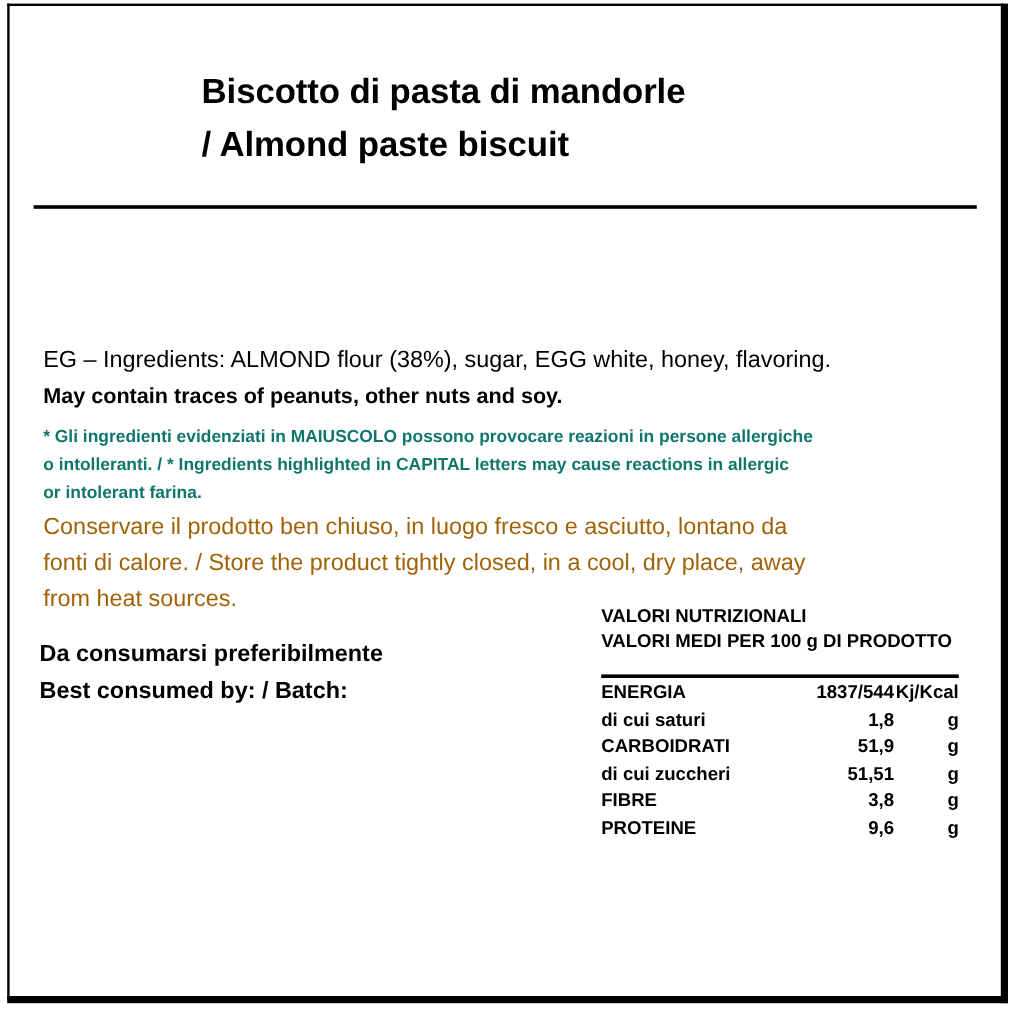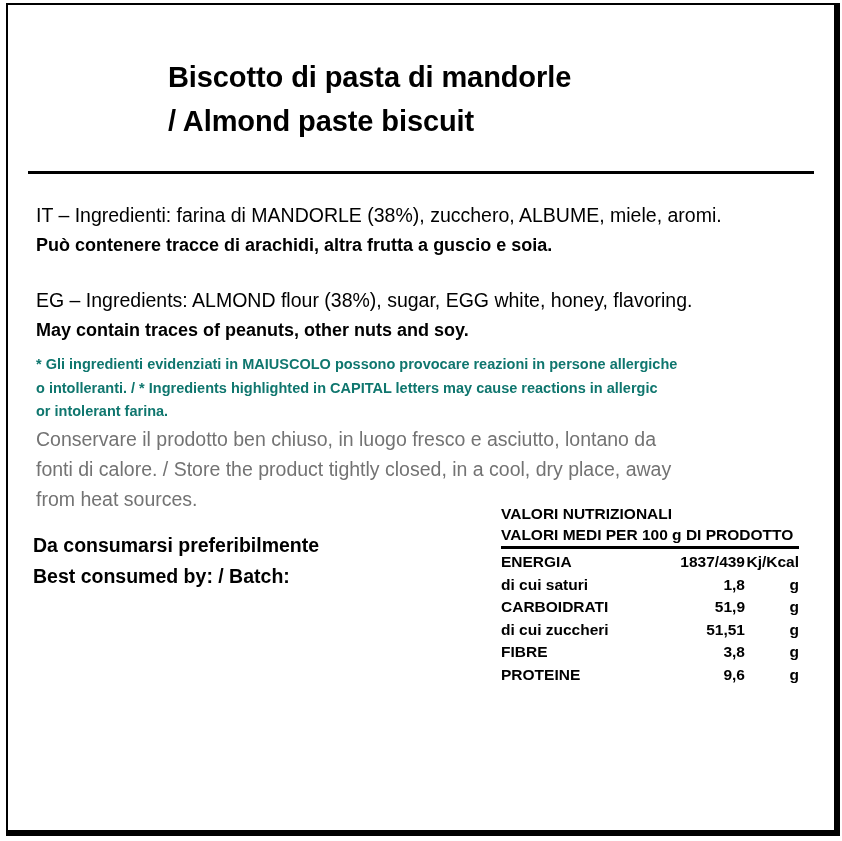--- a/index.html
+++ b/index.html
@@ -114,21 +114,21 @@
   }
 
   
   .storage {
     position: absolute;
     left: 36px;
     top: 424px;
     font-size: 19.5px;
     font-weight: normal;
     line-height: 30px;
-    color: #737373;
+    color: #a16207;
     white-space: nowrap;
   }
 
   
   .bestbefore {
     position: absolute;
     left: 33px;
     top: 530px;
     font-size: 19.5px;
     font-weight: bold;
@@ -146,21 +146,21 @@
     color: #000000;
   }
   .nut-title {
     font-size: 15.5px;
     font-weight: bold;
     line-height: 21px;
     white-space: nowrap;
   }
   .nut-subtitle-wrap {
     border-bottom: 3px solid #000000;
-    padding-bottom: 1px;
+    padding-bottom: 17px;
   }
   .nut-subtitle {
     font-size: 15.5px;
     font-weight: bold;
     line-height: 21px;
     white-space: nowrap;
   }
   table.nut-table {
     border-collapse: collapse;
     width: 100%;
@@ -188,24 +188,20 @@
   <div class="border-right"></div>
   <div class="border-bottom"></div>
 
   <div class="title-block">
     <div>Biscotto di pasta di mandorle</div>
     <div>/ Almond paste biscuit</div>
   </div>
 
   <div class="title-rule"></div>
 
-  <div class="ing-block" id="it-block">
-    <div class="ing-main">IT – Ingredienti: farina di MANDORLE (38%), zucchero, ALBUME, miele, aromi.</div>
-    <div class="ing-warn">Può contenere tracce di arachidi, altra frutta a guscio e soia.</div>
-  </div>
 
   <div class="ing-block" id="eg-block">
     <div class="ing-main">EG – Ingredients: ALMOND flour (38%), sugar, EGG white, honey, flavoring.</div>
     <div class="ing-warn">May contain traces of peanuts, other nuts and soy.</div>
   </div>
 
   <div class="footnote">
     <div>* Gli ingredienti evidenziati in MAIUSCOLO possono provocare reazioni in persone allergiche</div>
     <div>o intolleranti. / * Ingredients highlighted in CAPITAL letters may cause reactions in allergic</div>
     <div>or intolerant farina.</div>
@@ -224,21 +220,21 @@
 
   <div class="nutrition">
     <div class="nut-title">VALORI NUTRIZIONALI</div>
     <div class="nut-subtitle-wrap">
       <div class="nut-subtitle">VALORI MEDI PER 100 g  DI PRODOTTO</div>
     </div>
     <table class="nut-table">
       <tbody id="nutrition-rows">
           <tr>
             <td class="nut-label">ENERGIA</td>
-            <td class="nut-value">1837/439</td>
+            <td class="nut-value">1837/544</td>
             <td class="nut-unit">Kj/Kcal</td>
           </tr>
           <tr>
             <td class="nut-label">di cui saturi</td>
             <td class="nut-value">1,8</td>
             <td class="nut-unit">g</td>
           </tr>
           <tr>
             <td class="nut-label">CARBOIDRATI</td>
             <td class="nut-value">51,9</td>

